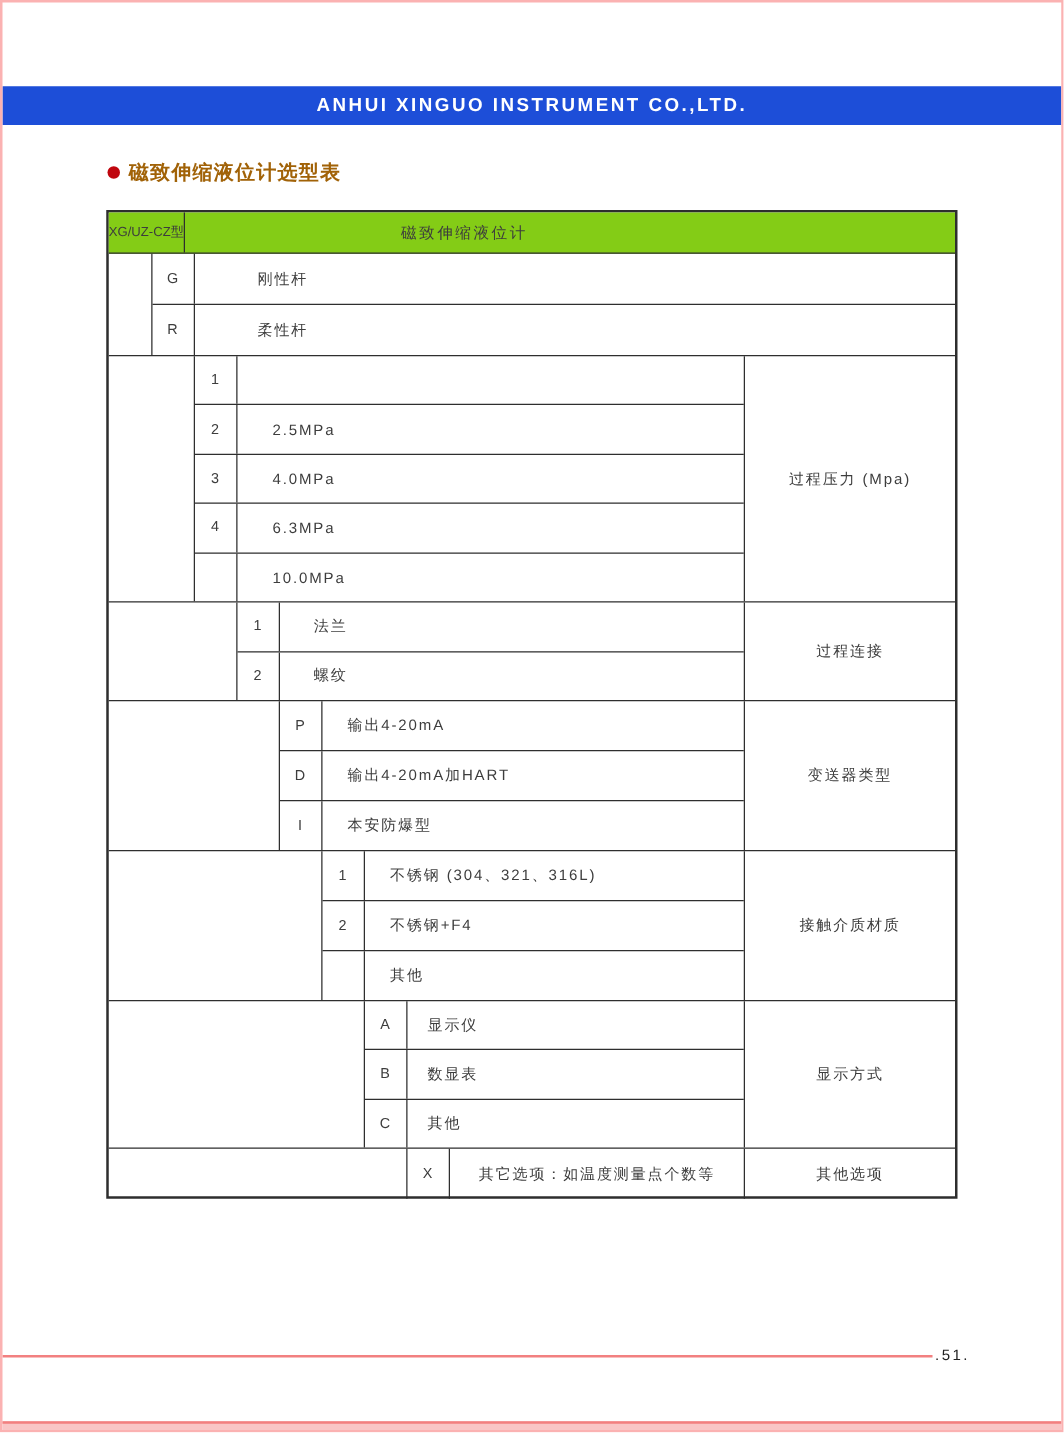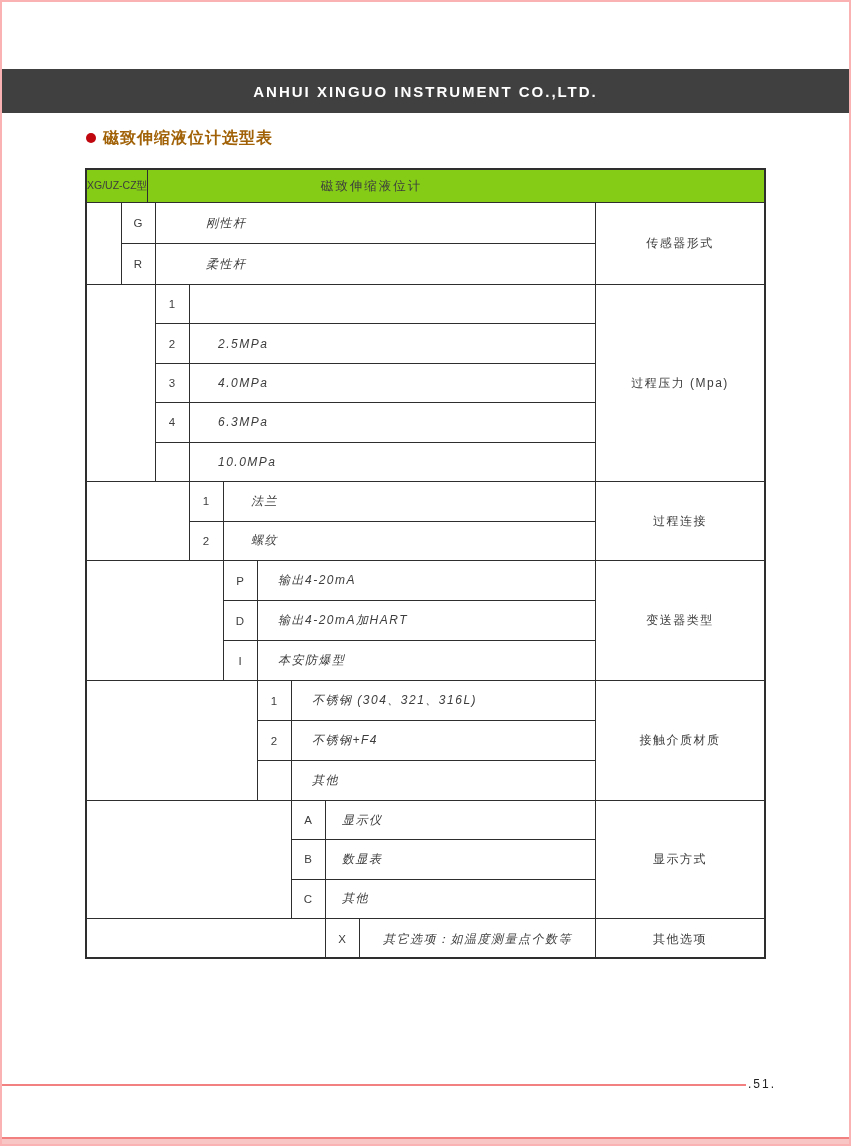--- a/index.html
+++ b/index.html
@@ -10,22 +10,22 @@
     font-family:"Liberation Sans","DejaVu Sans",sans-serif;
     overflow:hidden;
   }
   .page-border{
     position:absolute;inset:0;
     border:2px solid #fbb2b2;
     pointer-events:none;z-index:5;
   }
   
   .topbar{
-    position:absolute;left:2px;right:2px;top:69px;height:44px;
-    background:#404040;color:#ffffff;
+    position:absolute;left:2px;right:2px;top:69px;height:31px;
+    background:#1d4ed8;color:#ffffff;
     display:flex;align-items:center;justify-content:center;
     font-size:15px;font-weight:bold;letter-spacing:2px;
   }
   
   .doc-title{
     position:absolute;left:86px;top:126px;height:24px;
     display:flex;align-items:center;gap:7px;
   }
   .bullet{
     width:10px;height:10px;border-radius:50%;
@@ -72,21 +72,21 @@
     border-bottom:1.5px solid #2e2e2e;
   }
   .sel-row:last-child{border-bottom:none;}
   .code-cell{
     flex:0 0 34px;border-right:1.5px solid #2e2e2e;box-sizing:border-box;
     display:flex;align-items:center;justify-content:center;
     font-size:11.5px;letter-spacing:1px;
   }
   .desc-cell{
     flex:1;display:flex;align-items:center;
-    font-size:12px;letter-spacing:1.5px;white-space:nowrap;font-style:italic;
+    font-size:12px;letter-spacing:1.5px;white-space:nowrap;
   }
   .desc-cell.centered{justify-content:center;padding:0 !important;}
   .label-cell{
     flex:0 0 169px;border-left:1.5px solid #2e2e2e;box-sizing:border-box;
     display:flex;align-items:center;justify-content:center;
     font-size:12px;letter-spacing:1.5px;white-space:nowrap;
   }
   
   .footer-rule{
     position:absolute;left:2px;top:1084px;width:744px;height:2px;
@@ -129,21 +129,20 @@
         <div class="rows-col">
           <div class="sel-row">
             <div class="code-cell">G</div>
             <div class="desc-cell" style="padding-left: 50px;">刚性杆</div>
           </div>
           <div class="sel-row">
             <div class="code-cell">R</div>
             <div class="desc-cell" style="padding-left: 50px;">柔性杆</div>
           </div>
         </div>
-        <div class="label-cell">传感器形式</div>
       </div>
       <div class="section" style="flex: 0 0 197px;">
         <div class="blank-cell" style="flex: 0 0 69px;"></div>
         <div class="rows-col">
           <div class="sel-row">
             <div class="code-cell">1</div>
           </div>
           <div class="sel-row">
             <div class="code-cell">2</div>
             <div class="desc-cell" style="padding-left: 28px;">2.5MPa</div>

